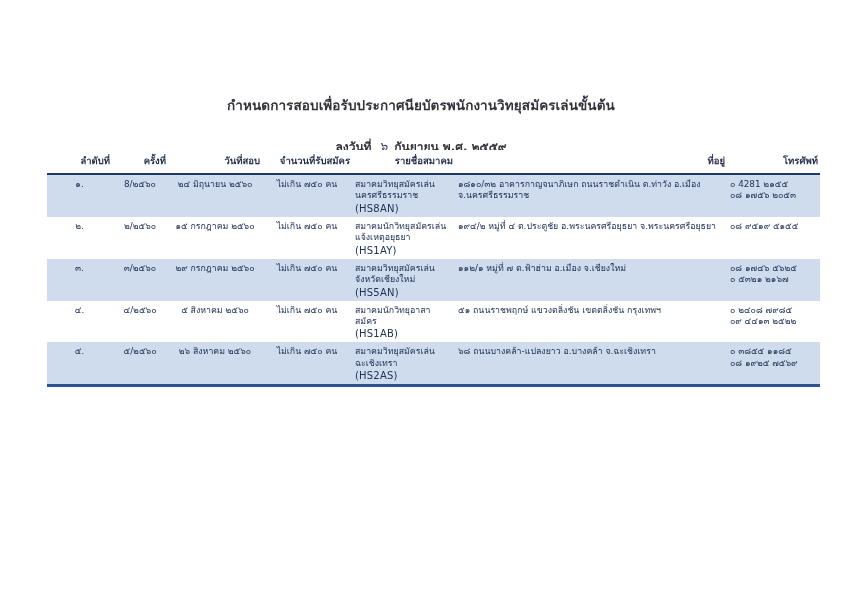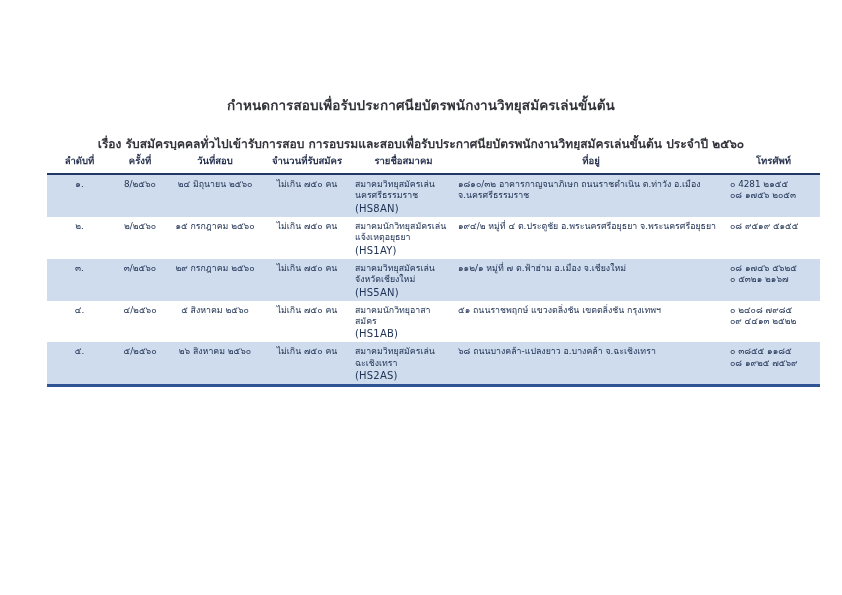--- a/index.html
+++ b/index.html
@@ -74,21 +74,21 @@
   col.c-date    { width: 94px; }
   col.c-quota   { width: 90px; }
   col.c-assoc   { width: 103px; }
   col.c-addr    { width: 272px; }
   col.c-phone   { width: 93px; }
 
   thead th {
     font-size: 9.5px;
     font-weight: bold;
     color: #27324e;
-    text-align: center;
+    text-align: right;
     padding: 3px 2px 5px 2px;
     border-bottom: 2px solid #1f3864;
     background: #ffffff;
     white-space: nowrap;
   }
   tbody td {
     font-size: 8.8px;
     vertical-align: top;
     padding: 4px 3px 2px 3px;
     line-height: 1.3;
@@ -107,21 +107,20 @@
   }
   .phone-line { display: block; white-space: nowrap; }
 </style>
 </head>
 <body>
 
 <div class="page">
 
   <div class="doc-header">
     <div class="doc-title">กำหนดการสอบเพื่อรับประกาศนียบัตรพนักงานวิทยุสมัครเล่นขั้นต้น</div>
-    <div class="doc-sub">เรื่อง รับสมัครบุคคลทั่วไปเข้ารับการสอบ การอบรมและสอบเพื่อรับประกาศนียบัตรพนักงานวิทยุสมัครเล่นขั้นต้น ประจำปี ๒๕๖๐</div>
     <div class="doc-dateline">
       <span>ลงวันที่</span>
       <span class="day-handwritten">๖</span>
       <span>กันยายน  พ.ศ.  ๒๕๕๙</span>
     </div>
   </div>
 
   <div class="schedule-wrap">
     <table class="schedule">
       <colgroup>

